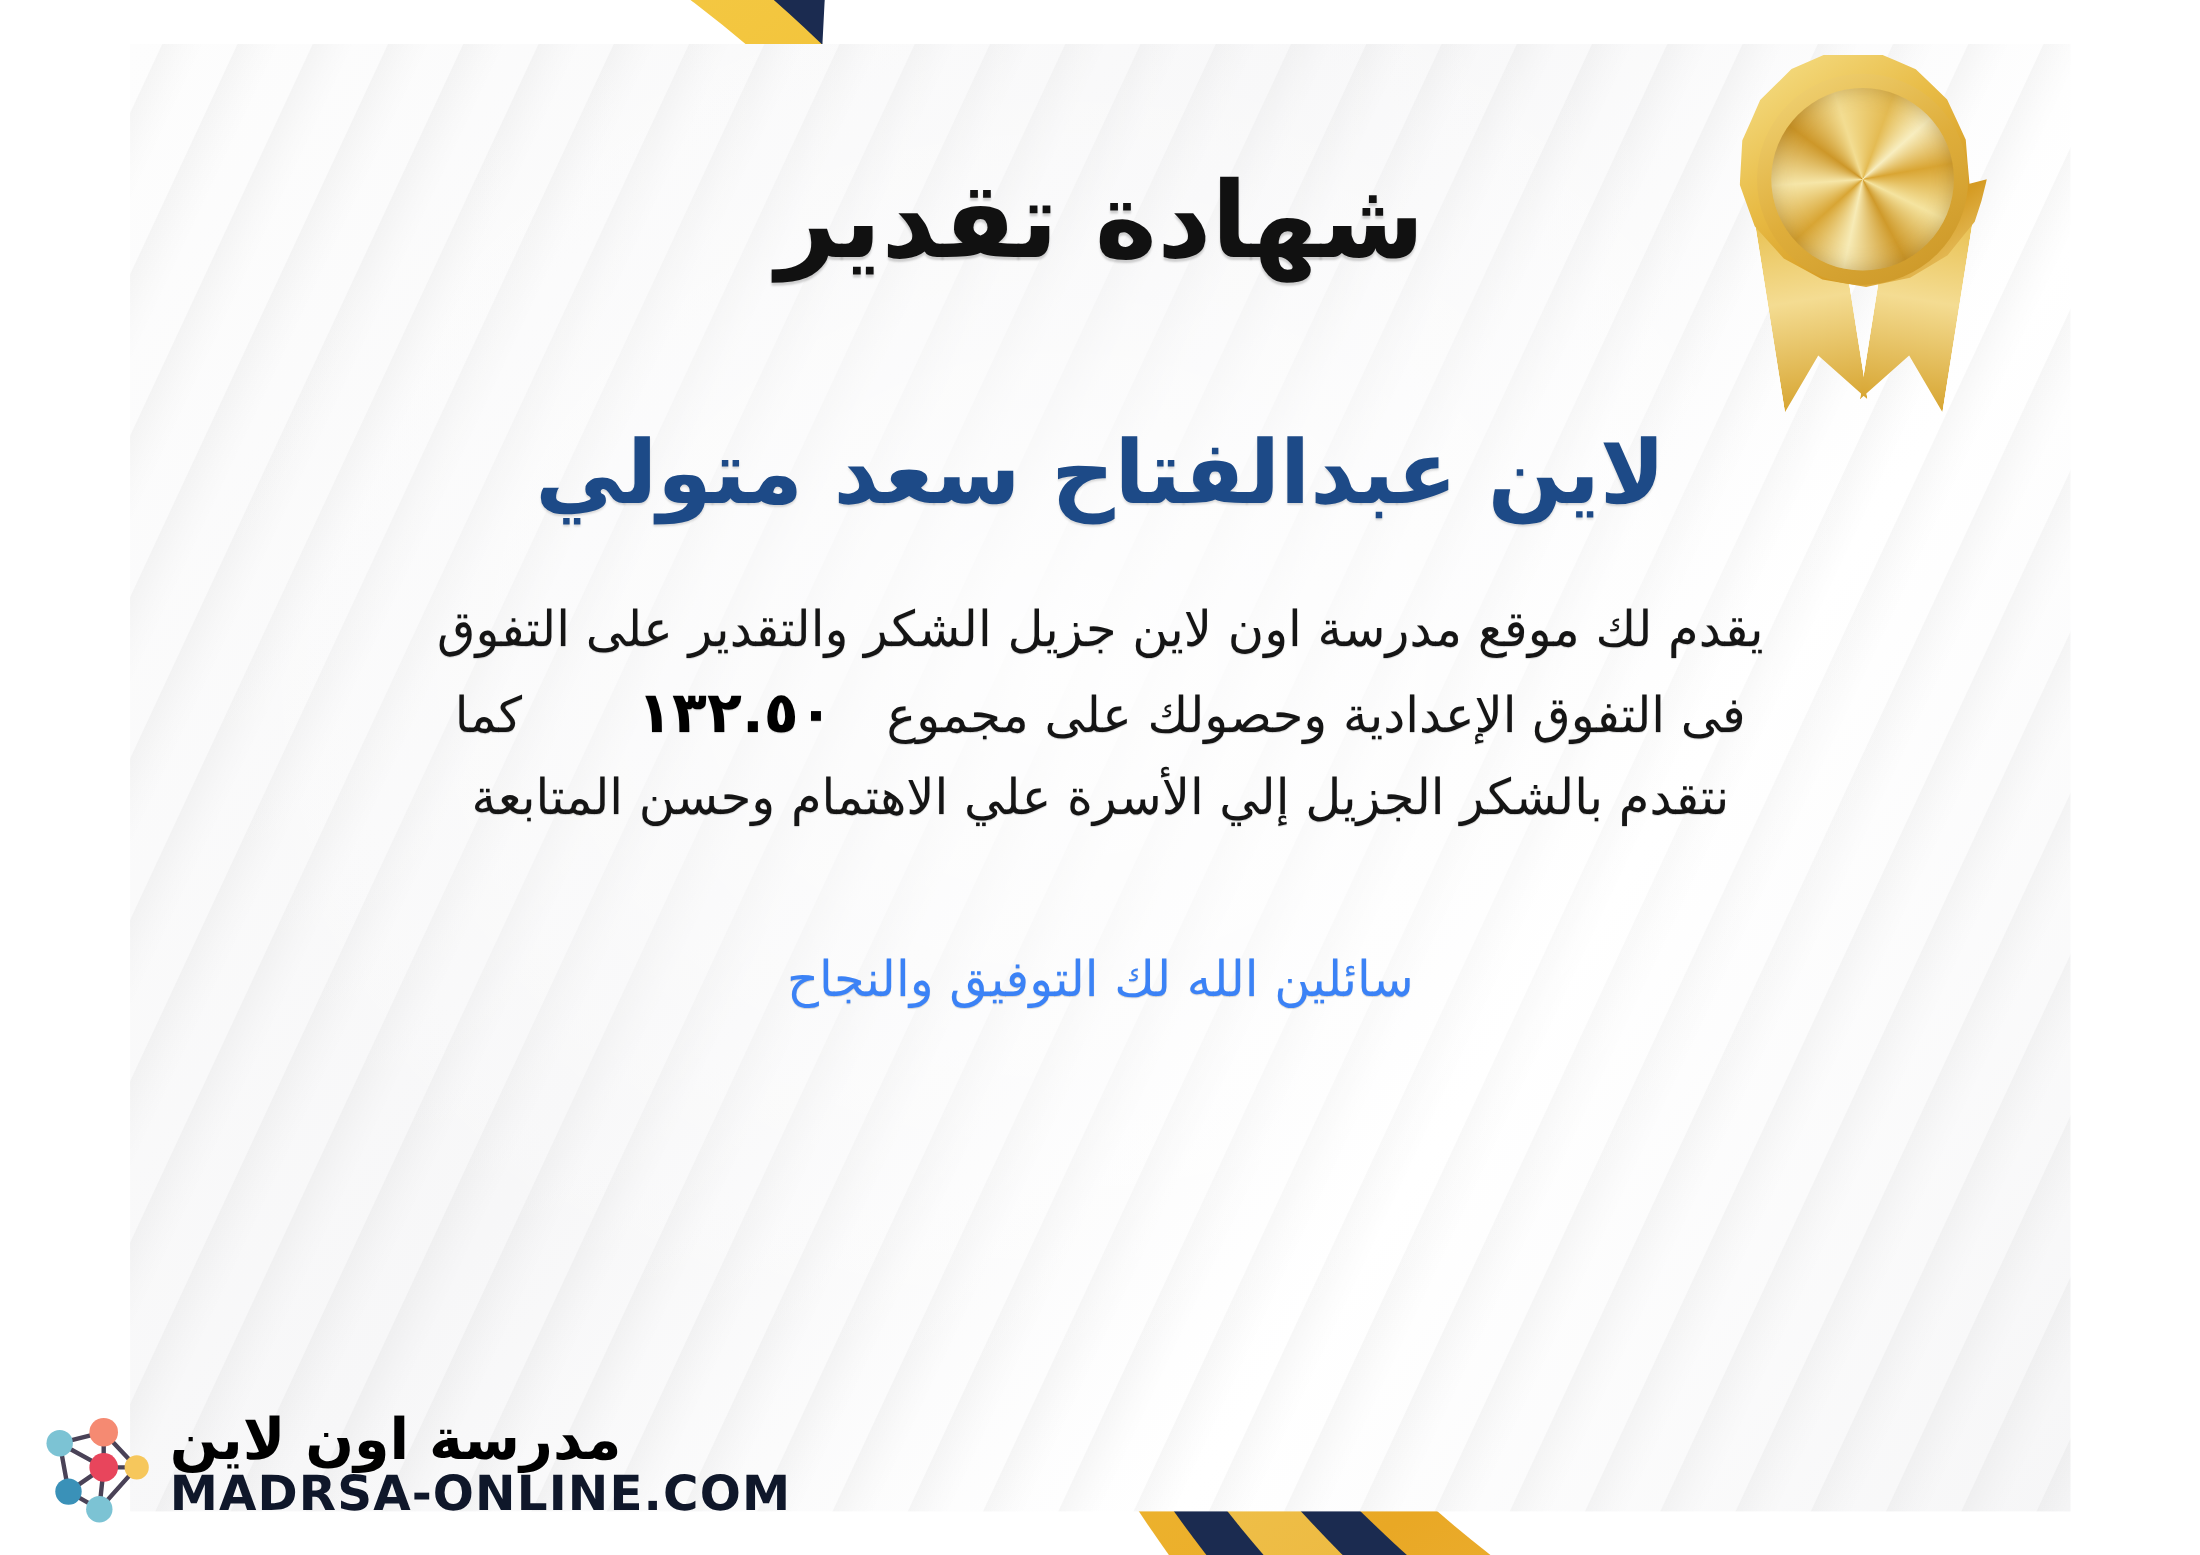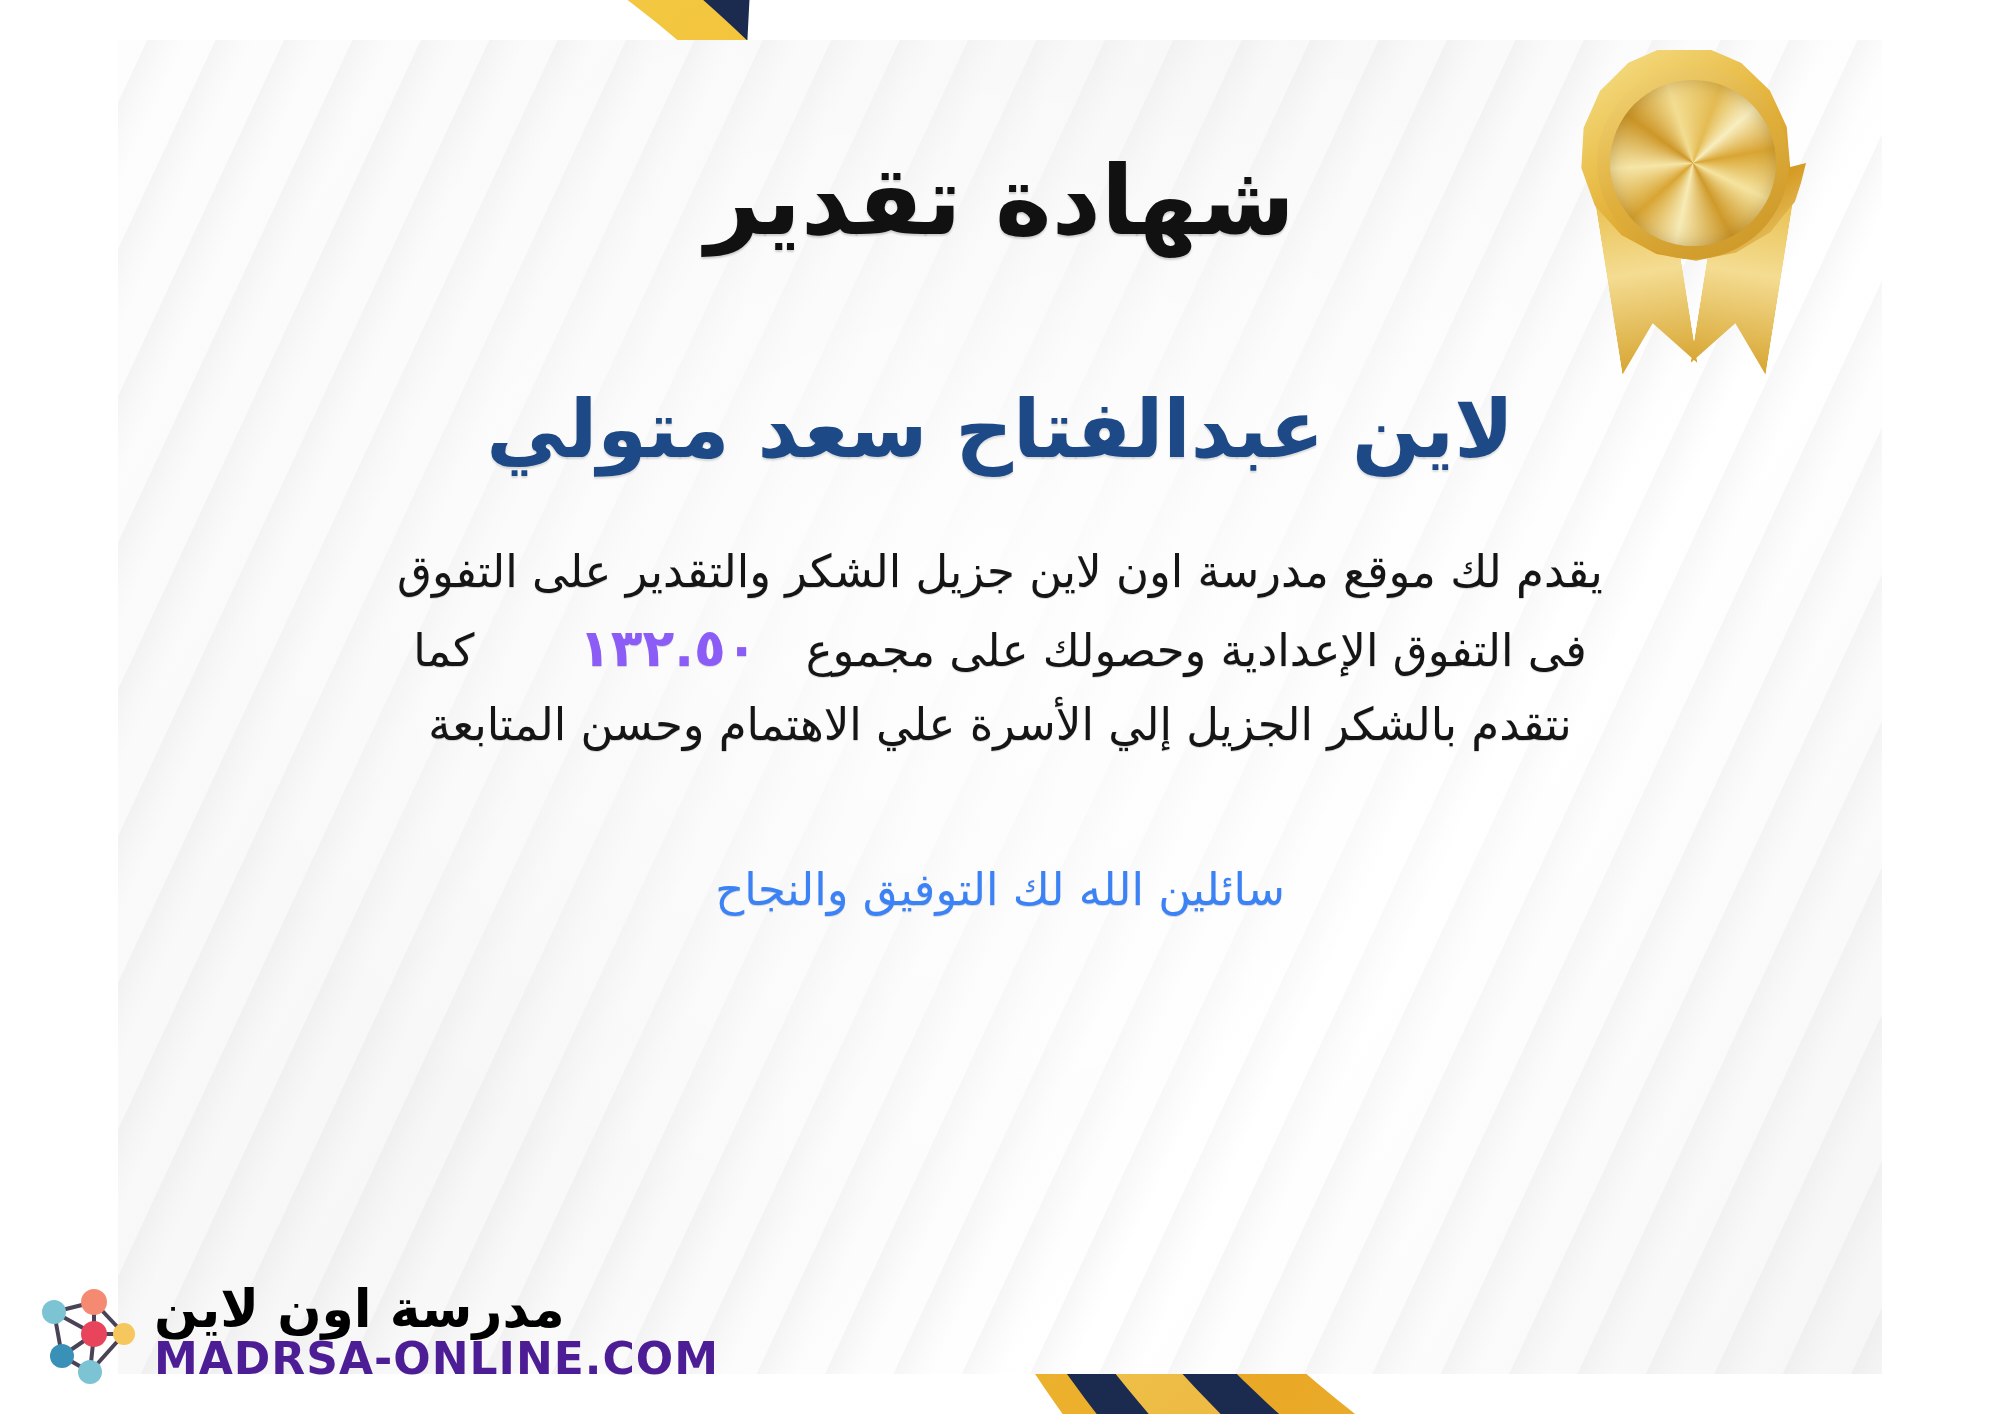--- a/index.html
+++ b/index.html
@@ -93,21 +93,21 @@
 
   .body-block{
     margin-top:62px;
     width:1600px;
     font-size:45px;line-height:1.58;
     color:#151515;font-weight:400;
     text-shadow:0 1px 1px rgba(0,0,0,.16);
   }
   .body-line{white-space:nowrap;}
   .grade{
-    color:#8b5cf6;font-weight:700;
+    color:#000000;font-weight:700;
     font-size:52px;
     padding:0 34px;
     display:inline-block;
     letter-spacing:2px;
   }
   .gap{display:inline-block;width:42px;}
 
   .closing{
     margin-top:96px;
     font-size:45px;line-height:1.5;
@@ -173,21 +173,21 @@
   .logo{
     position:absolute;left:28px;bottom:26px;
     display:flex;flex-direction:row-reverse;align-items:center;gap:14px;
   }
   .logo-text{display:flex;flex-direction:column;align-items:flex-end;}
   .logo-ar{
     font-size:52px;font-weight:700;color:#000000;line-height:1.05;
     letter-spacing:0px;
   }
   .logo-en{
-    font-size:44px;font-weight:700;color:#4c1d95;line-height:1.05;
+    font-size:44px;font-weight:700;color:#0f172a;line-height:1.05;
     letter-spacing:1px;direction:ltr;
     font-family:"DejaVu Sans","Liberation Sans",sans-serif;
   }
   .logo-mark{width:112px;height:112px;flex:0 0 112px;}
 
   
   .rtl{direction:rtl;unicode-bidi:isolate;}
 </style>
 </head>
 <body>

